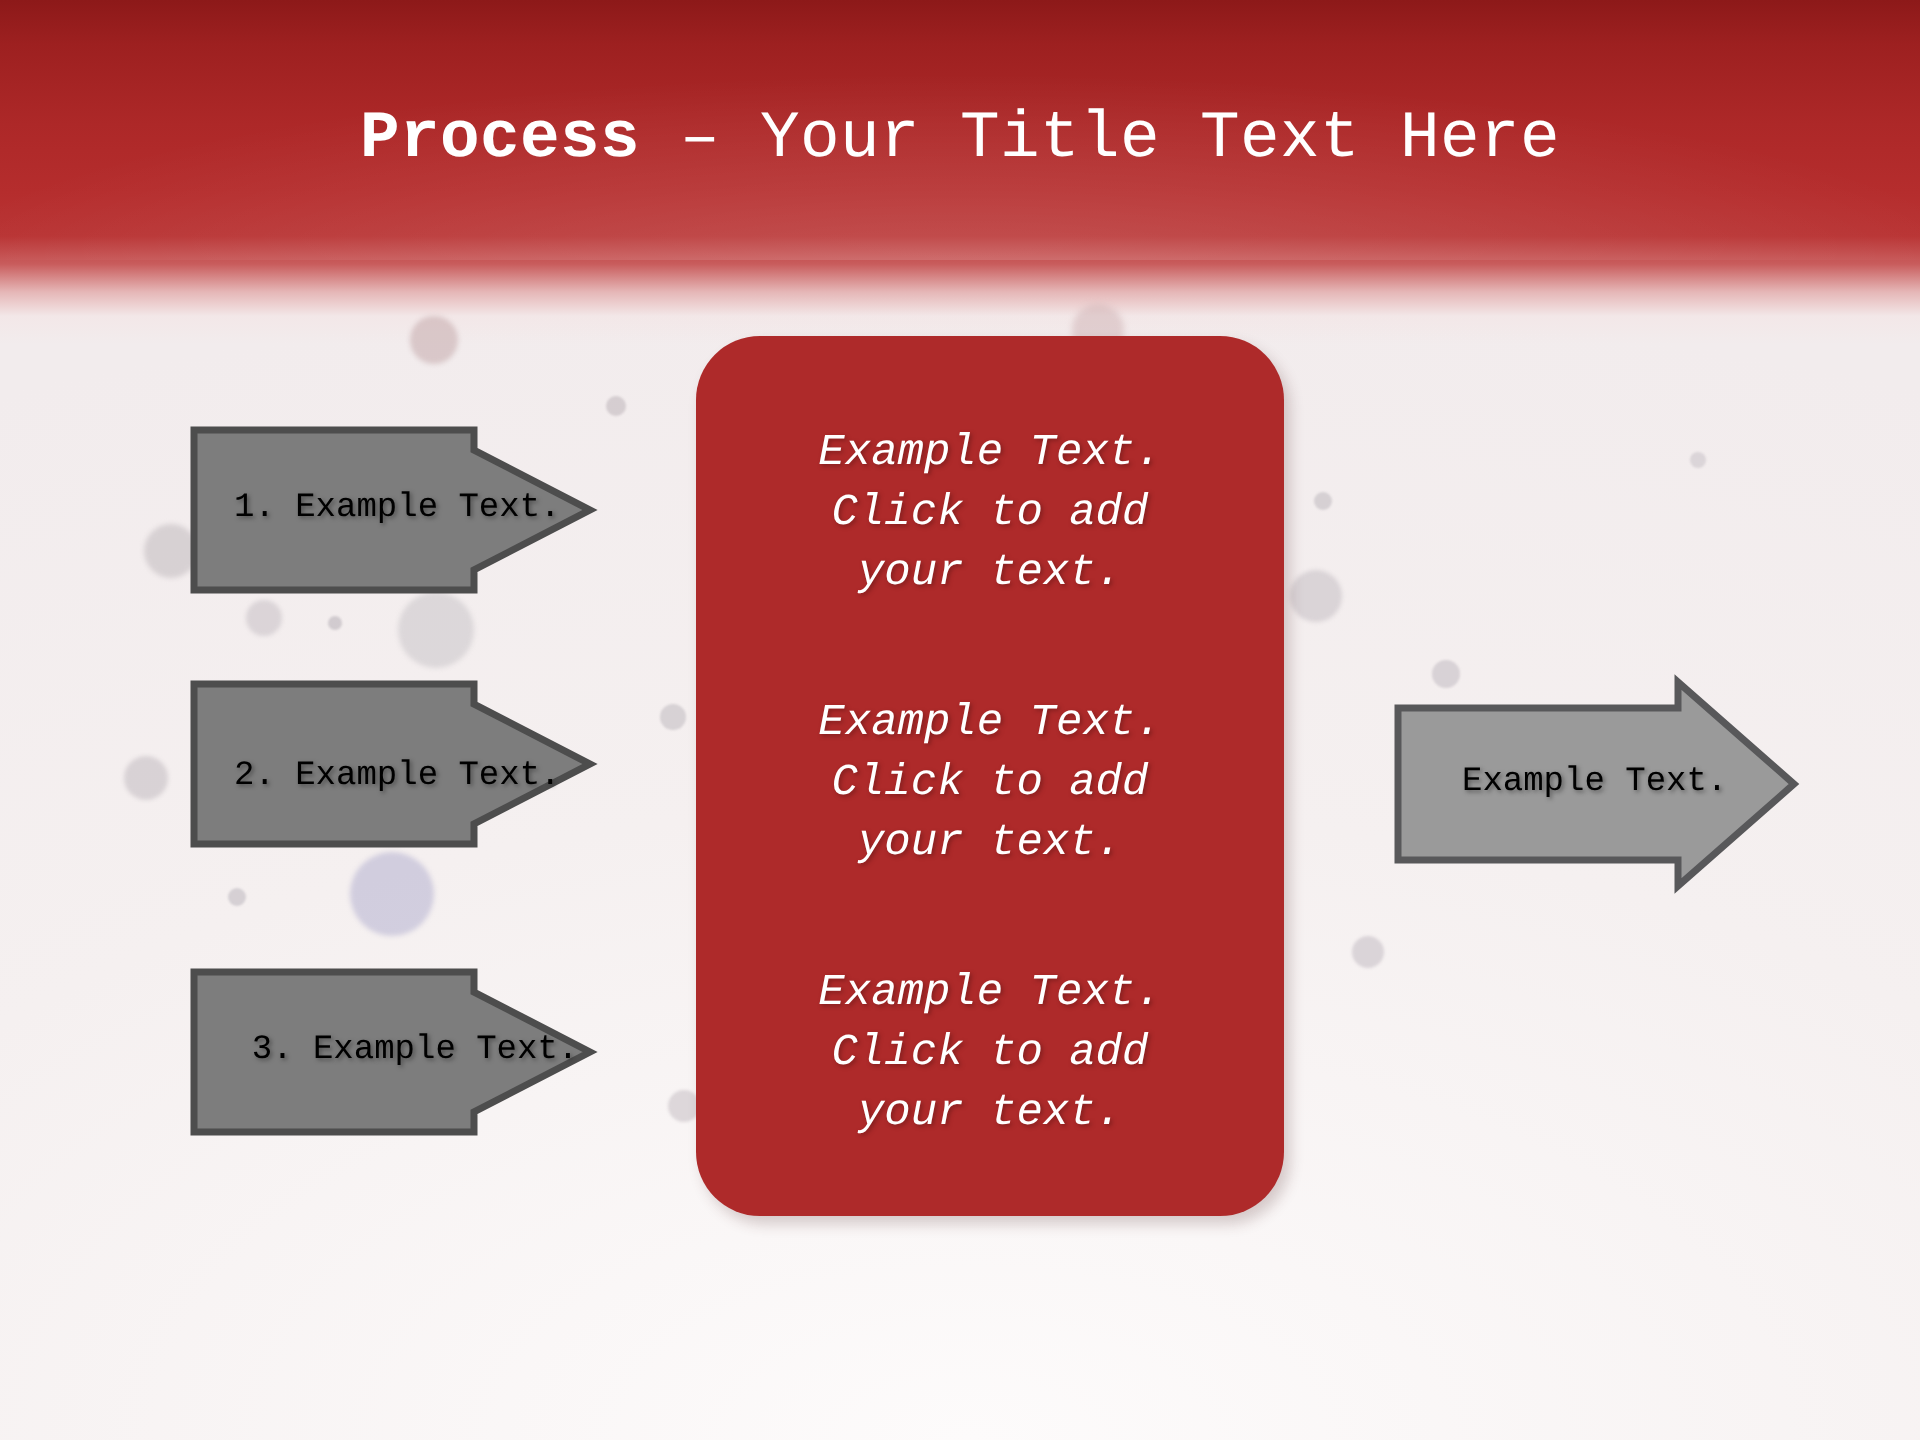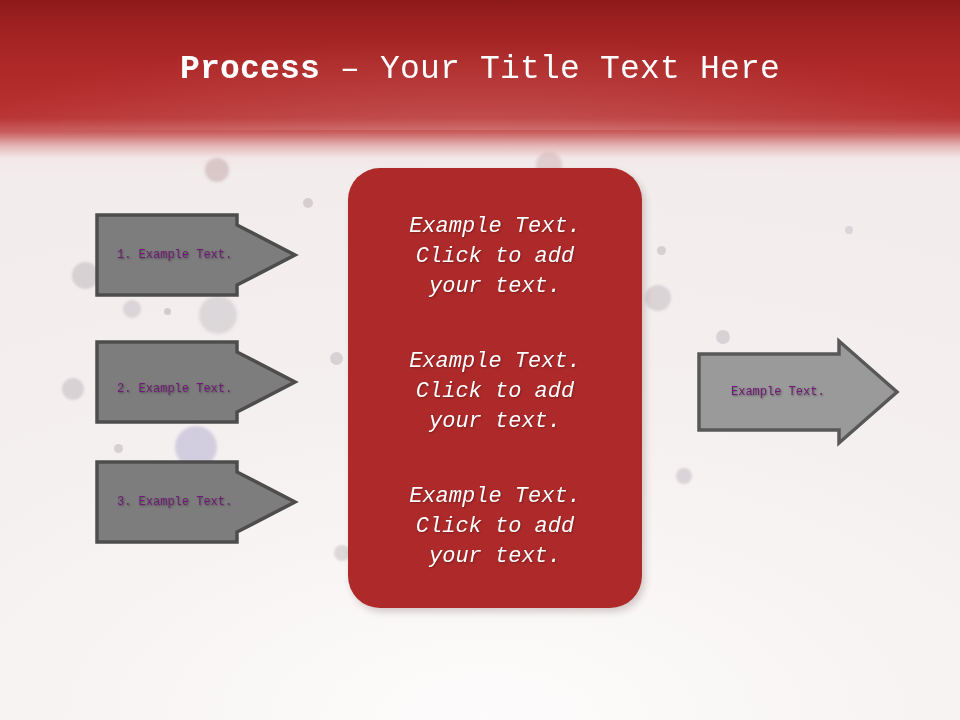--- a/index.html
+++ b/index.html
@@ -74,22 +74,22 @@
   
   .arrow {
     position: absolute;
     display: flex;
     align-items: center;
   }
   .arrow svg { position: absolute; left: 0; top: 0; overflow: visible; }
   .arrow .arrow-label {
     position: relative;
     z-index: 2;
-    color: #701a75;
-    font-size: 12px;
+    color: #000000;
+    font-size: 17px;
     line-height: 20px;
     white-space: nowrap;
     text-shadow: 1px 1px 2px rgba(40,40,40,0.55);
   }
 
   .arrow-left  .arrow-label { margin-left: 22px; }
   .arrow-right .arrow-label { margin-left: 34px; }
 
   
   .panel {
@@ -155,21 +155,21 @@
     <span class="arrow-label">1. Example Text.</span>
   </div>
 
   <div class="arrow arrow-left" style="left:95px;top:340px;width:203px;height:98px;">
     <svg width="203" height="84" viewBox="0 0 203 84">
       <polygon points="2,2 142,2 142,12 200,42 142,72 142,82 2,82" fill="#7d7d7d" stroke="#4d4d4d" stroke-width="3.5" stroke-linejoin="miter"></polygon>
     </svg>
     <span class="arrow-label">2. Example Text.</span>
   </div>
 
-  <div class="arrow arrow-left" style="left:95px;top:460px;width:203px;height:84px;">
+  <div class="arrow arrow-left" style="left:95px;top:484px;width:203px;height:84px;justify-content:center;">
     <svg width="203" height="84" viewBox="0 0 203 84">
       <polygon points="2,2 142,2 142,12 200,42 142,72 142,82 2,82" fill="#7d7d7d" stroke="#4d4d4d" stroke-width="3.5" stroke-linejoin="miter"></polygon>
     </svg>
     <span class="arrow-label">3. Example Text.</span>
   </div>
 
   <div class="panel">
     <div class="panel-block">Example Text.
 Click  to add
 your text.</div>

